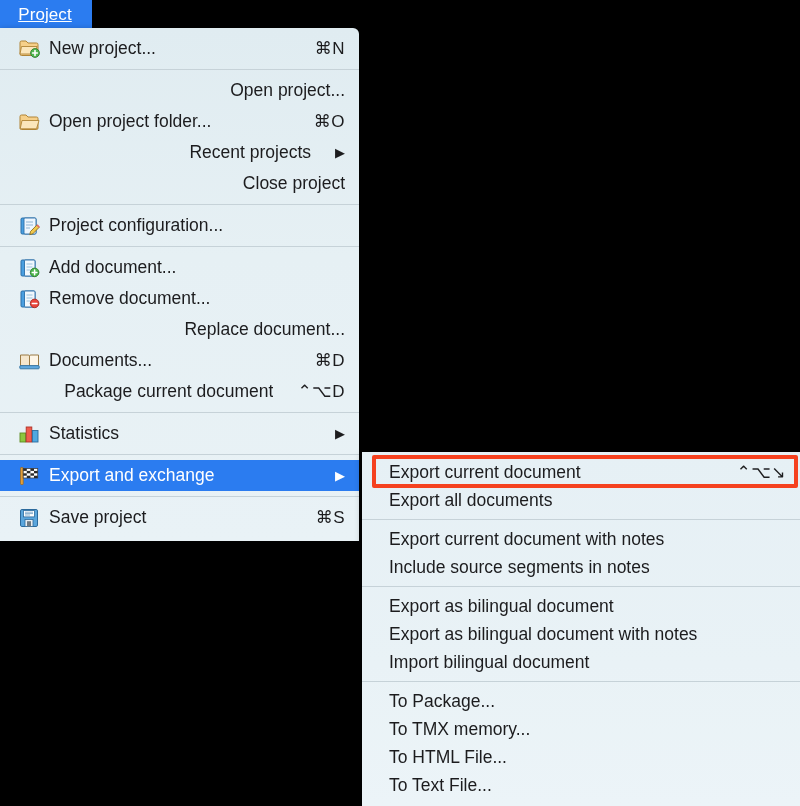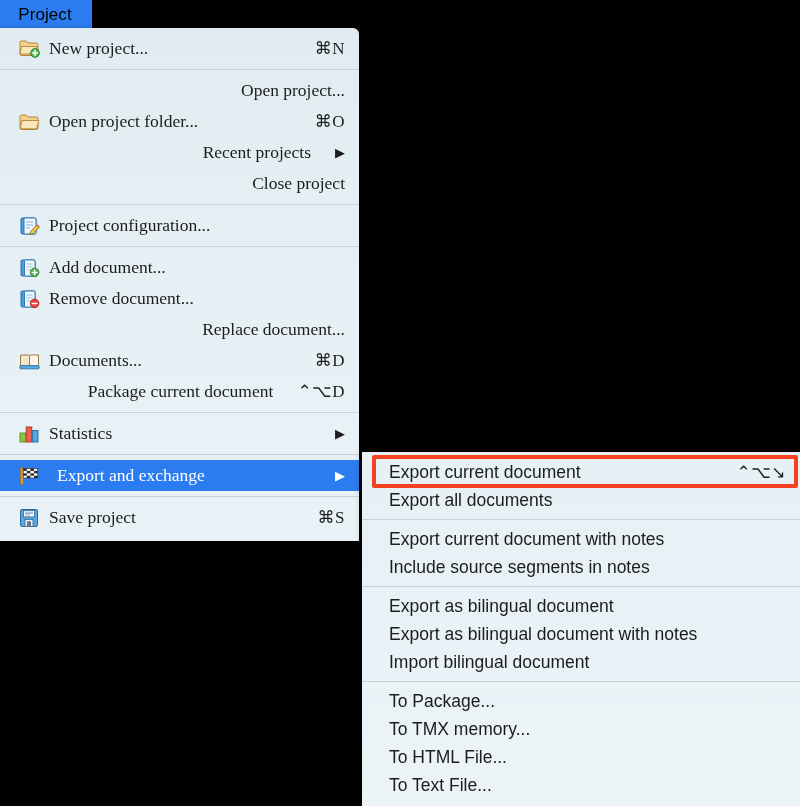--- a/index.html
+++ b/index.html
@@ -17,48 +17,48 @@
   }
 
   
   #menubar-title {
     position: absolute;
     left: 0;
     top: 0;
     width: 92px;
     height: 29px;
     background: #2b7cf0;
-    color: #000000;
+    color: #ffffff;
     font-size: 17px;
     line-height: 29px;
     text-align: center;
     letter-spacing: 0.1px;
     box-sizing: border-box;
     padding-right: 2px;
+    text-decoration: underline;
   }
 
   
   .menu-panel {
     position: absolute;
     background: #e4eef2;
     border-radius: 0;
     box-shadow: 0 2px 7px rgba(0,0,0,0.34);
     box-sizing: border-box;
     padding: 5px 0 5px 0;
     overflow: hidden;
   }
   #main-menu {
     left: 0;
     top: 28px;
     width: 359px;
     height: 513px;
     border-top-left-radius: 0;
     border-top-right-radius: 6px;
     background: linear-gradient(to bottom, #e0ecf1 0%, #e6f0f4 45%, #e9f2f6 100%);
-    font-family: Liberation Serif, serif;
   }
   #sub-menu {
     left: 362px;
     top: 452px;
     width: 438px;
     height: 354px;
     background: linear-gradient(to bottom, #e6f0f5 0%, #e9f2f6 60%, #ecf4f8 100%);
     border-bottom-right-radius: 0;
     padding-top: 6px;
   }
@@ -77,21 +77,20 @@
     cursor: default;
   }
   .menu-item.sub {
     height: 28px;
     font-size: 17.5px;
     padding-left: 27px;
   }
   .menu-item.selected {
     background: #2b7cf0;
     color: #ffffff;
-    gap: 8px;
   }
   .mi-icon {
     width: 22px;
     height: 22px;
     margin-right: 9px;
     flex: 0 0 22px;
     display: flex;
     align-items: center;
     justify-content: center;
     position: relative;

